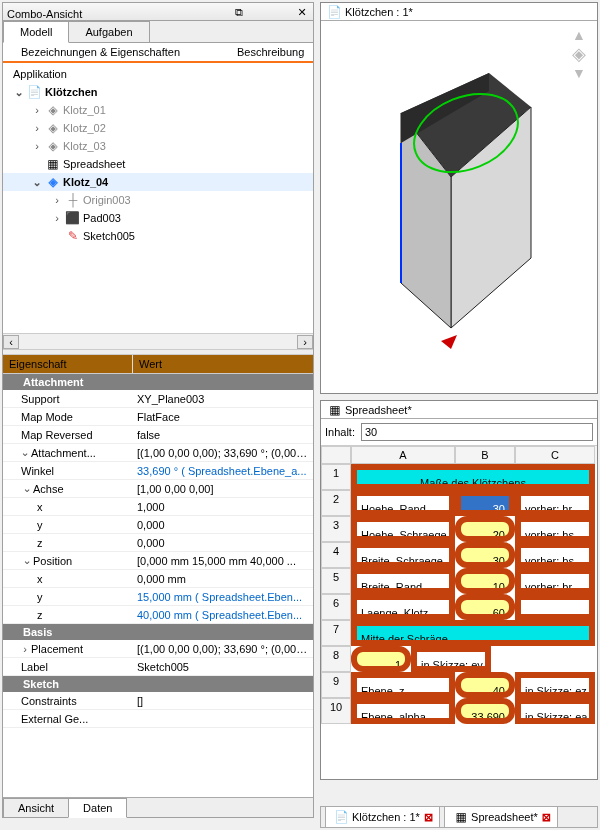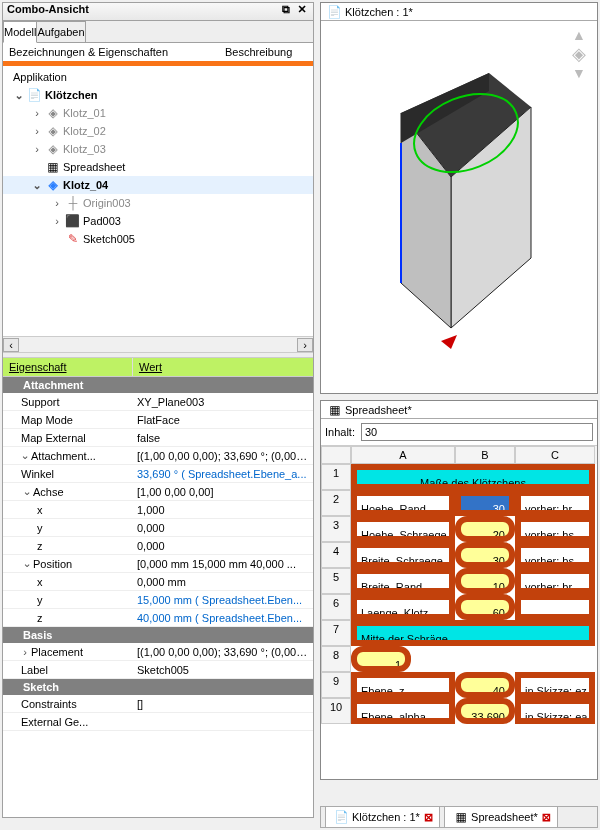--- a/index.html
+++ b/index.html
@@ -1,41 +1,41 @@
 <!DOCTYPE html>
 <html><head>
 <meta charset="utf-8">
 <style>
 * { box-sizing: border-box; font-family: "Segoe UI", Arial, sans-serif; font-size: 11px; }
 body { margin: 0; background: #f0f0f0; width: 600px; height: 830px; overflow: hidden; position: relative; }
 .panel { background: #fff; border: 1px solid #a0a0a0; position: absolute; }
 .combo { left: 2px; top: 2px; width: 312px; height: 816px; }
-.combo-header { background: linear-gradient(#f8f8f8,#e8e8e8); height: 18px; border-bottom: 1px solid #a0a0a0; display: flex; align-items: flex-start; padding: 0 4px; font-weight: bold; }
+.combo-header { background: linear-gradient(#f8f8f8,#e8e8e8); height: 18px; border-bottom: 1px solid #a0a0a0; display: flex; align-items: flex-end; padding: 0 4px; font-weight: normal; gap: 47px; }
 .combo-header span { flex: 1; }
 .combo-header .btn { width: 14px; height: 14px; margin-left: 2px; text-align: center; line-height: 12px; cursor: pointer; }
 .tabs { display: flex; border-bottom: 1px solid #a0a0a0; background: #eee; }
-.tab { padding: 4px 0; border: 1px solid #a0a0a0; border-bottom: none; background: #eee; margin-right: -1px; cursor: pointer; }
+.tab { padding: 4px 16px; border: 1px solid #a0a0a0; border-bottom: none; background: #eee; margin-right: -1px; cursor: pointer; }
 .tab.active { background: #fff; border-bottom: 1px solid #fff; margin-bottom: -1px; }
-.columns-header { display: flex; border-bottom: 5px solid #f97316; }
+.columns-header { display: flex; border-bottom: 2px solid #f97316; padding-left: 12px; }
 .columns-header div { padding: 3px 6px; }
 .ch1 { width: 216px; }
 .tree { padding: 2px 0; height: 270px; overflow: auto; }
 .tree-row { display: flex; align-items: center; height: 18px; padding-left: 10px; white-space: nowrap; }
 .tree-row.selected { background: #e5f1fe; }
 .tree-row.bold { font-weight: bold; }
 .tw { width: 12px; text-align: center; color: #555; cursor: pointer; display:inline-block;}
 .icon { width: 16px; height: 16px; margin: 0 2px; display: inline-flex; align-items:center; justify-content:center; font-size:12px;}
 .cube { color: #888; }
 .cube-blue { color: #2a7fff; }
 .splitter-h { height: 6px; background: #eee; border-top:1px solid #ccc; border-bottom:1px solid #ccc; cursor: row-resize; }
 .scrollbar-h { height:16px; background:#f0f0f0; border-top:1px solid #ccc; display:flex; align-items:center;}
 .sb-btn { width:16px; height:14px; background:#e8e8e8; border:1px solid #aaa; text-align:center; line-height:12px;}
 .sb-track { flex:1; position:relative; height:14px;}
 .prop-table { height: 430px; overflow: auto; }
-.pt-head { display:flex; background:#bef264; border-bottom:1px solid #ccc;text-decoration:underline; }
+.pt-head { display:flex; background:#a16207; border-bottom:1px solid #ccc; }
 .pt-head div { padding:3px 6px; }
 .pt-c1 { width:130px; border-right:1px solid #ddd; }
 .pt-c2 { flex:1; }
 .pt-sec { background:#808080; color:#fff; font-weight:bold; padding:2px 20px; }
 .pt-row { display:flex; border-bottom:1px solid #eee; min-height:18px; align-items:center;}
 .pt-row .c1 { width:130px; padding:1px 16px; display:flex; align-items:center;}
 .pt-row .c2 { flex:1; padding:1px 4px; overflow:hidden; white-space:nowrap; text-overflow:ellipsis;}
 .pt-row .link { color:#0066cc; }
 .indent1 { padding-left:18px !important; }
 .indent2 { padding-left:34px !important; }
@@ -147,21 +147,21 @@
     <div class="pt-sec">Attachment</div>
     <div class="pt-row">
         <div class="c1 indent1">Support</div>
         <div class="c2">XY_Plane003</div>
       </div>
     <div class="pt-row">
         <div class="c1 indent1">Map Mode</div>
         <div class="c2">FlatFace</div>
       </div>
     <div class="pt-row">
-        <div class="c1 indent1">Map External</div>
+        <div class="c1 indent1">Map Reversed</div>
         <div class="c2">false</div>
       </div>
     <div class="pt-row">
         <div class="c1">
           <span class="tw">⌄</span>
           <span>Attachment...</span>
         </div>
         <div class="c2">[(1,00 0,00 0,00); 33,690 °; (0,000...</div>
       </div>
     <div class="pt-row">
@@ -220,20 +220,24 @@
       </div>
     <div class="pt-sec">Sketch</div>
     <div class="pt-row">
         <div class="c1 indent1">Constraints</div>
         <div class="c2">[]</div>
       </div>
     <div class="pt-row">
         <div class="c1 indent1">External Ge...</div>
         <div class="c2"></div>
       </div>
+  </div>
+  <div class="bottom-tabs">
+    <div class="tab">Ansicht</div>
+    <div class="tab active">Daten</div>
   </div>
 </div>
 
 <div class="viewport">
   <div class="vp-title">
     <span class="icon">📄</span>
     <span>Klötzchen : 1*</span>
   </div>
   <div class="nav-cube">
     <div>▲</div>
@@ -304,20 +308,21 @@
         </div>
       </div>
     <div class="ss-row">
       <div class="ss-hcell ss-rh">7</div>
       <div class="ss-cell ss-cyan" style="width:244px">Mitte der Schräge</div>
     </div>
     <div id="ss-rows2">
         <div class="ss-row">
           <div class="ss-hcell ss-rh">8</div>
           <div class="ss-cell ss-cb ss-yellow">1</div>
+          <div class="ss-cell ss-cc">in Skizze: ey</div>
         </div>
         <div class="ss-row">
           <div class="ss-hcell ss-rh">9</div>
           <div class="ss-cell ss-ca">Ebene_z</div>
           <div class="ss-cell ss-cb ss-yellow">40</div>
           <div class="ss-cell ss-cc">in Skizze: ez</div>
         </div>
         <div class="ss-row">
           <div class="ss-hcell ss-rh">10</div>
           <div class="ss-cell ss-ca">Ebene_alpha</div>

